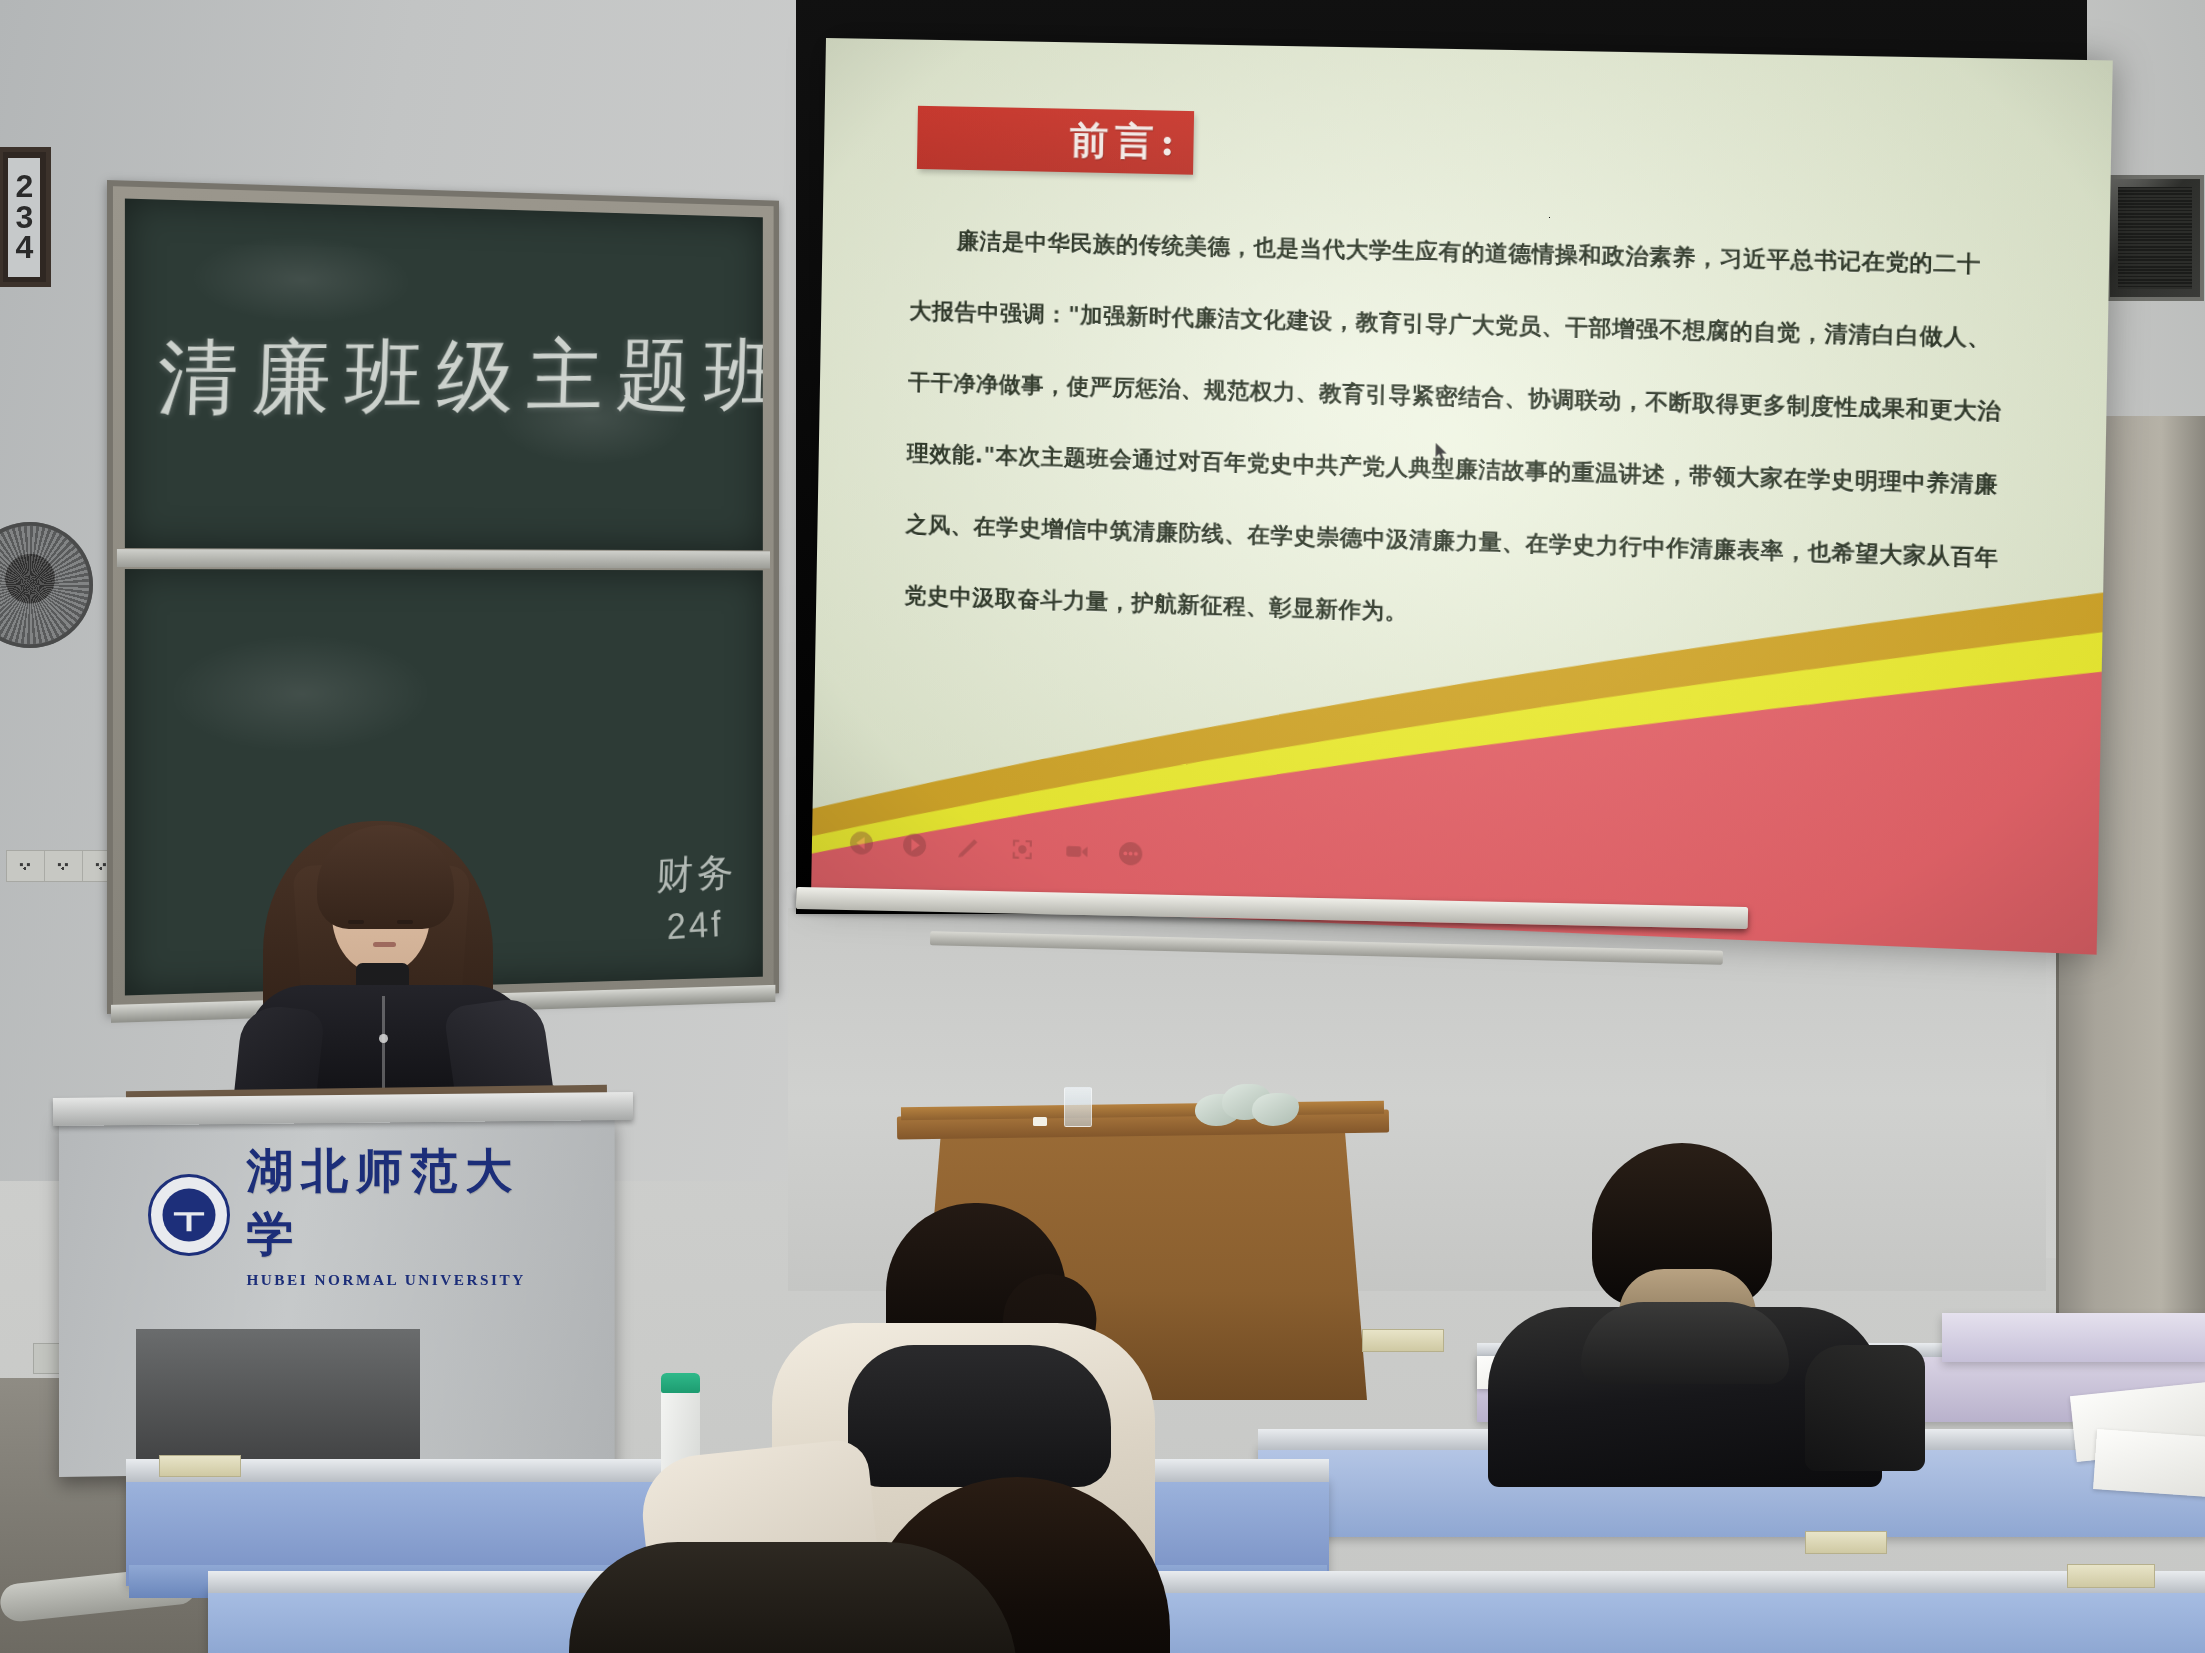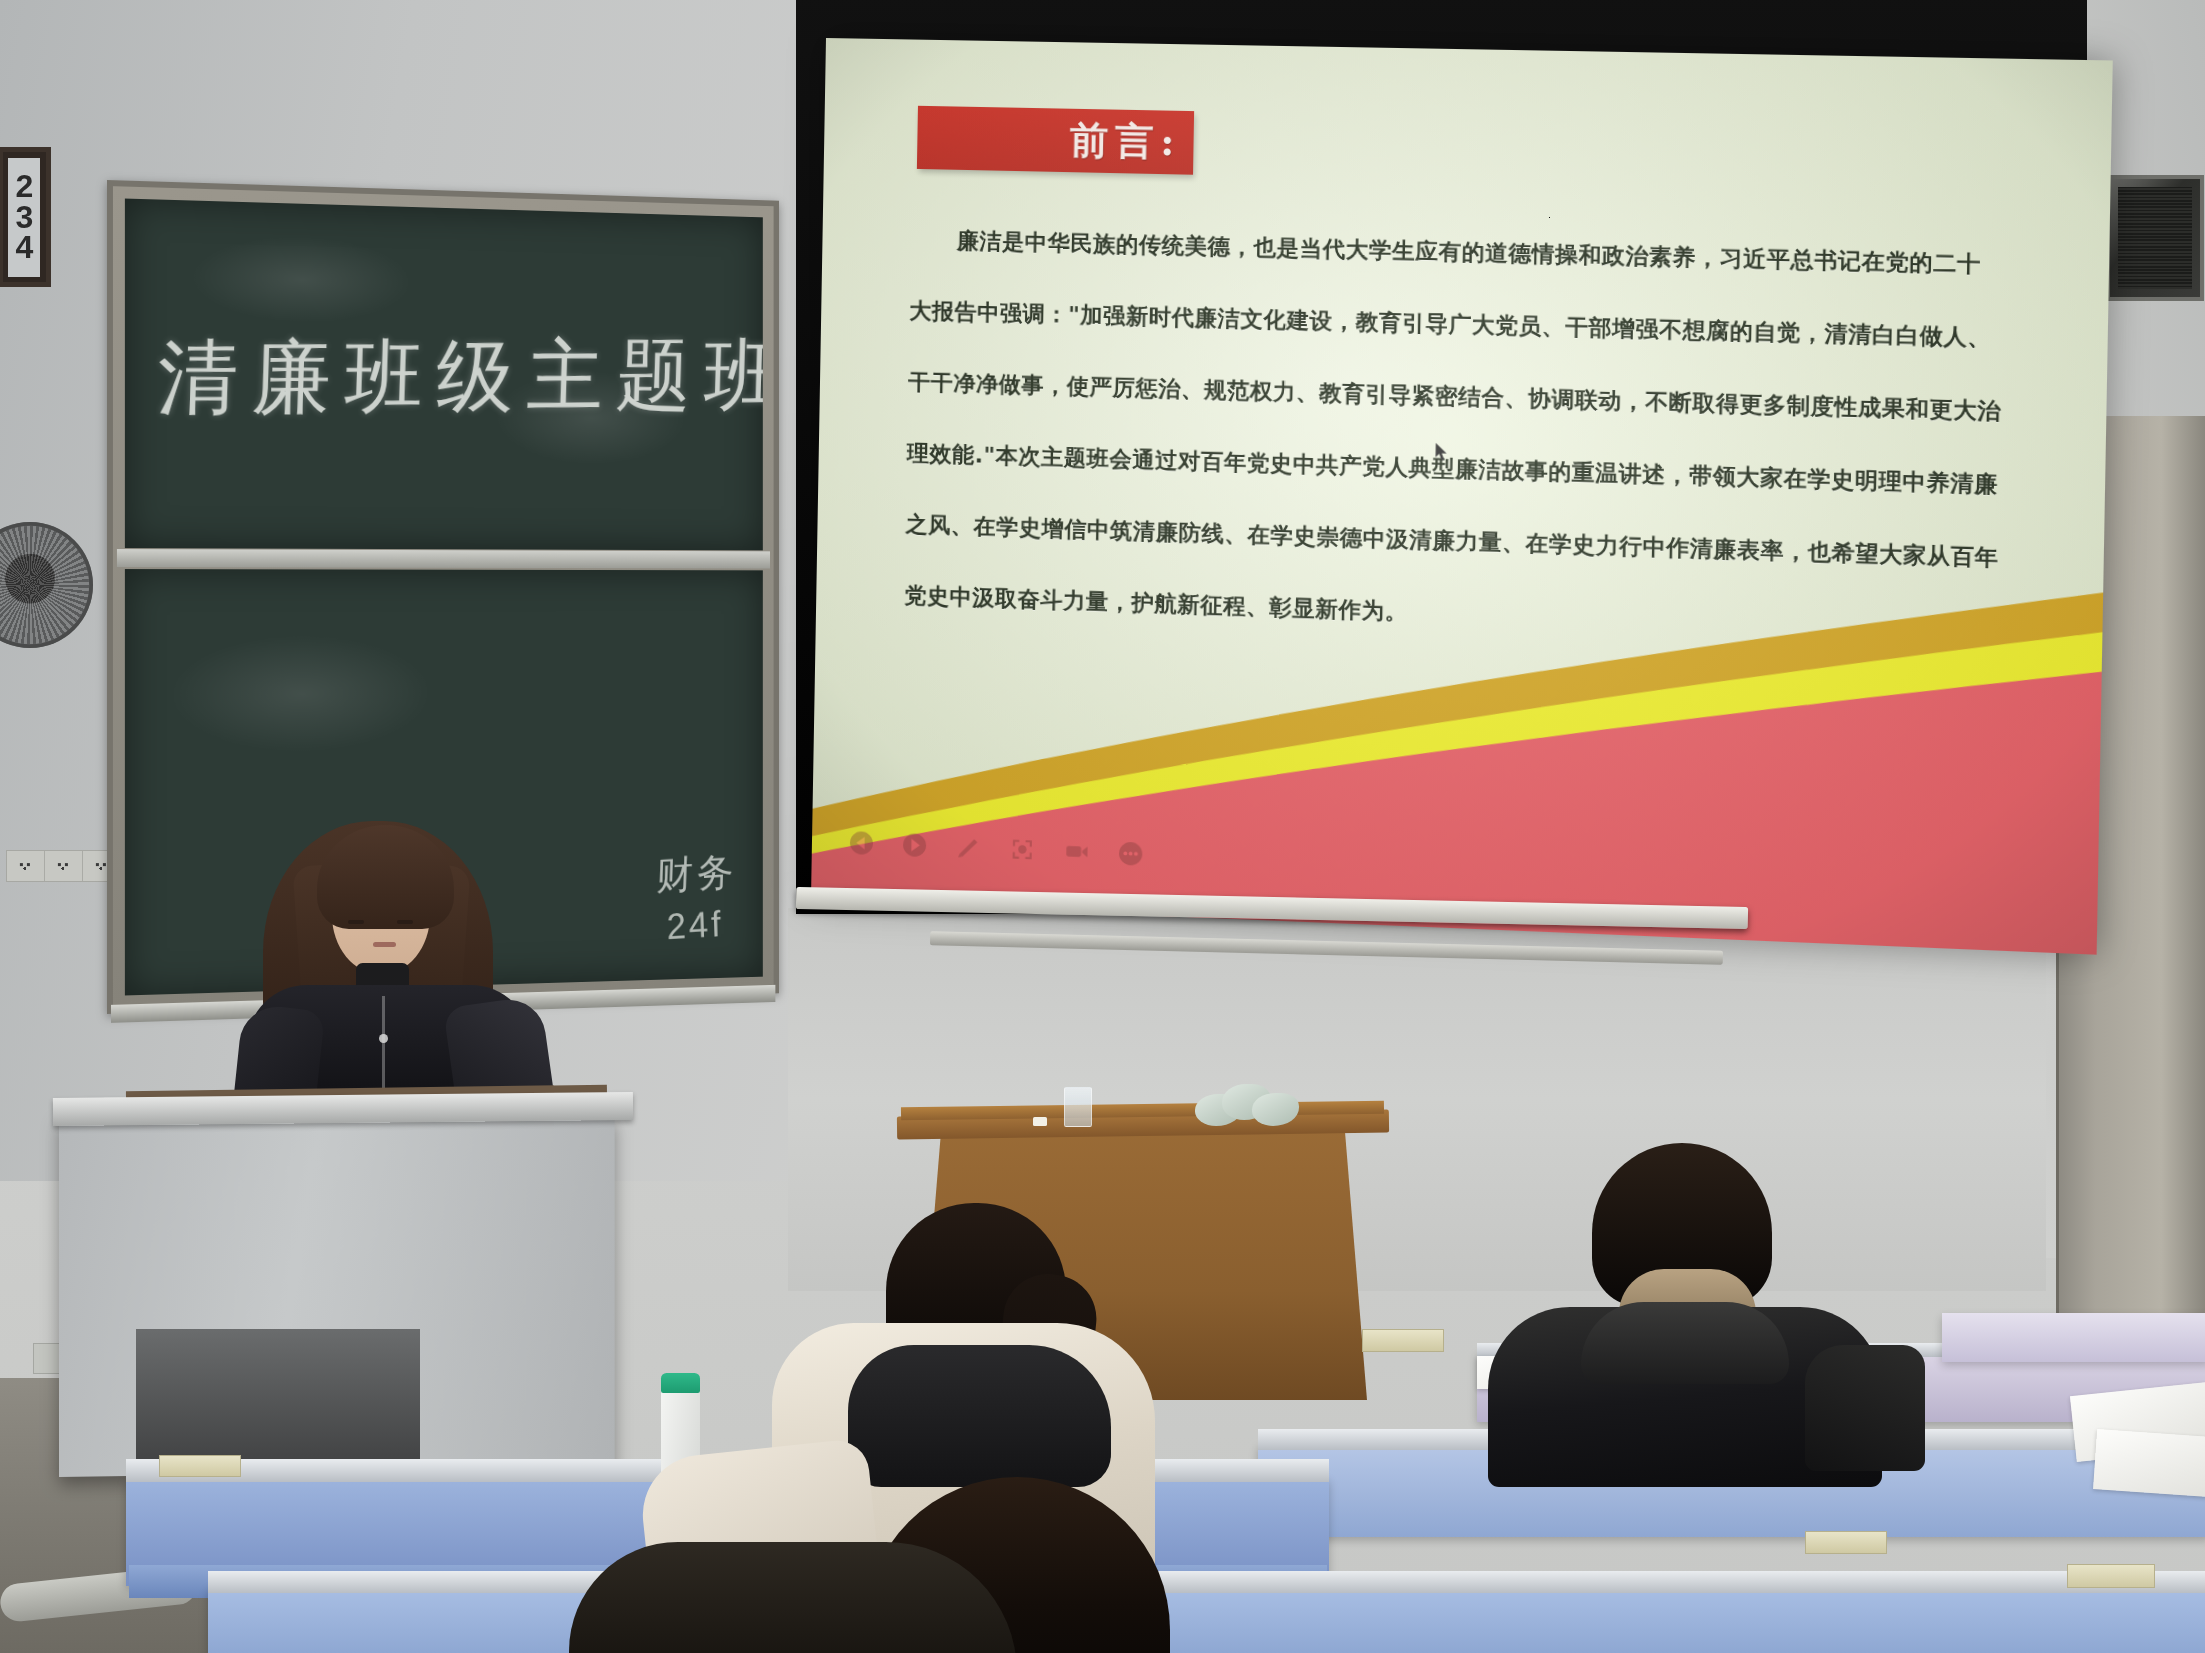--- a/index.html
+++ b/index.html
@@ -410,20 +410,27 @@
     <div class="t-zip"></div>
     <div class="t-btn" style="left:144px;top:235px;"></div>
     <div class="t-btn" style="left:144px;top:295px;"></div>
     <div class="t-hand-l"></div>
     <div class="t-hand-r"></div>
   </div>
 
   <div class="podium"></div>
   <div class="podium-top2"></div>
   <div class="podium-top"></div>
+  <div class="logo-wrap">
+    <div class="logo-seal"></div>
+    <div class="logo-text">
+      <span class="logo-cn">湖北师范大学</span>
+      <span class="logo-en">HUBEI NORMAL UNIVERSITY</span>
+    </div>
+  </div>
   <div class="podium-base"></div>
   <div class="podium-foot"></div>
 
   <div class="desk" style="left:1477px;top:1351px;width:733px;height:71px;
        background:linear-gradient(180deg,#dcd6e6,#b9b2cc);"></div>
   <div class="desk-edge" style="left:1477px;top:1343px;width:733px;height:14.2px;"></div>
   <div class="tag" style="left:1362px;top:1329px;width:82px;height:23px;"></div>
 
   <div class="desk" style="left:1258px;top:1444px;width:952px;height:93px;
        background:linear-gradient(180deg,#b6c7e6,#8fa7d2);"></div>

